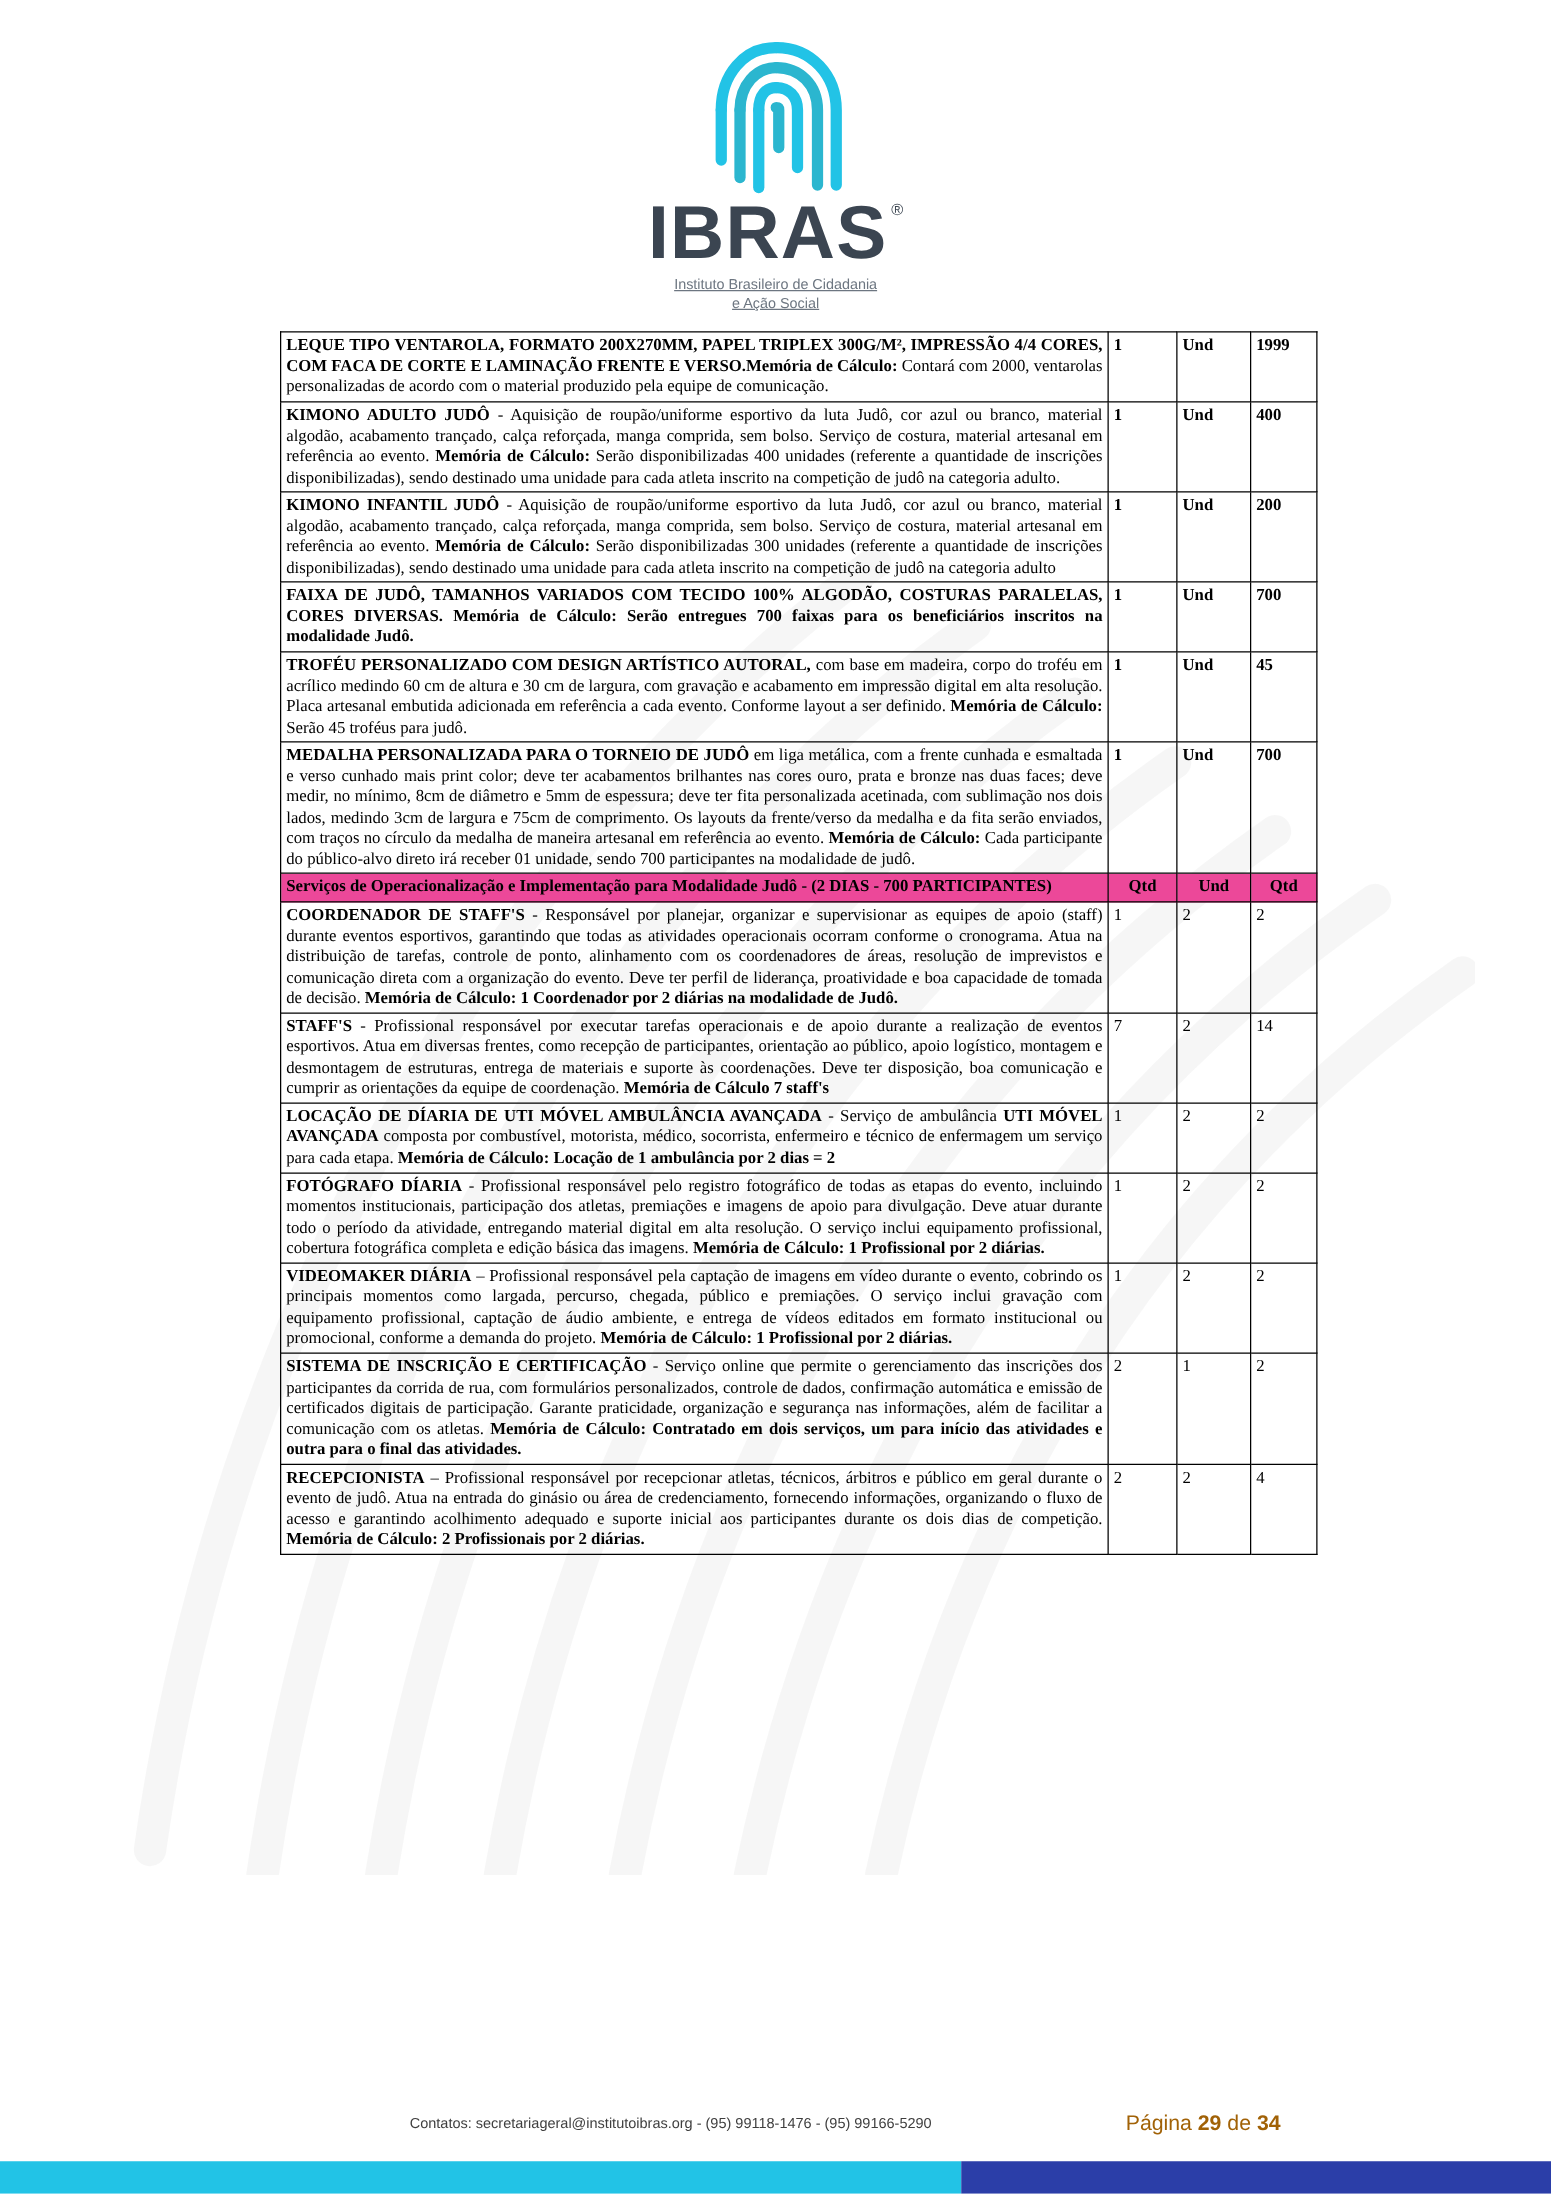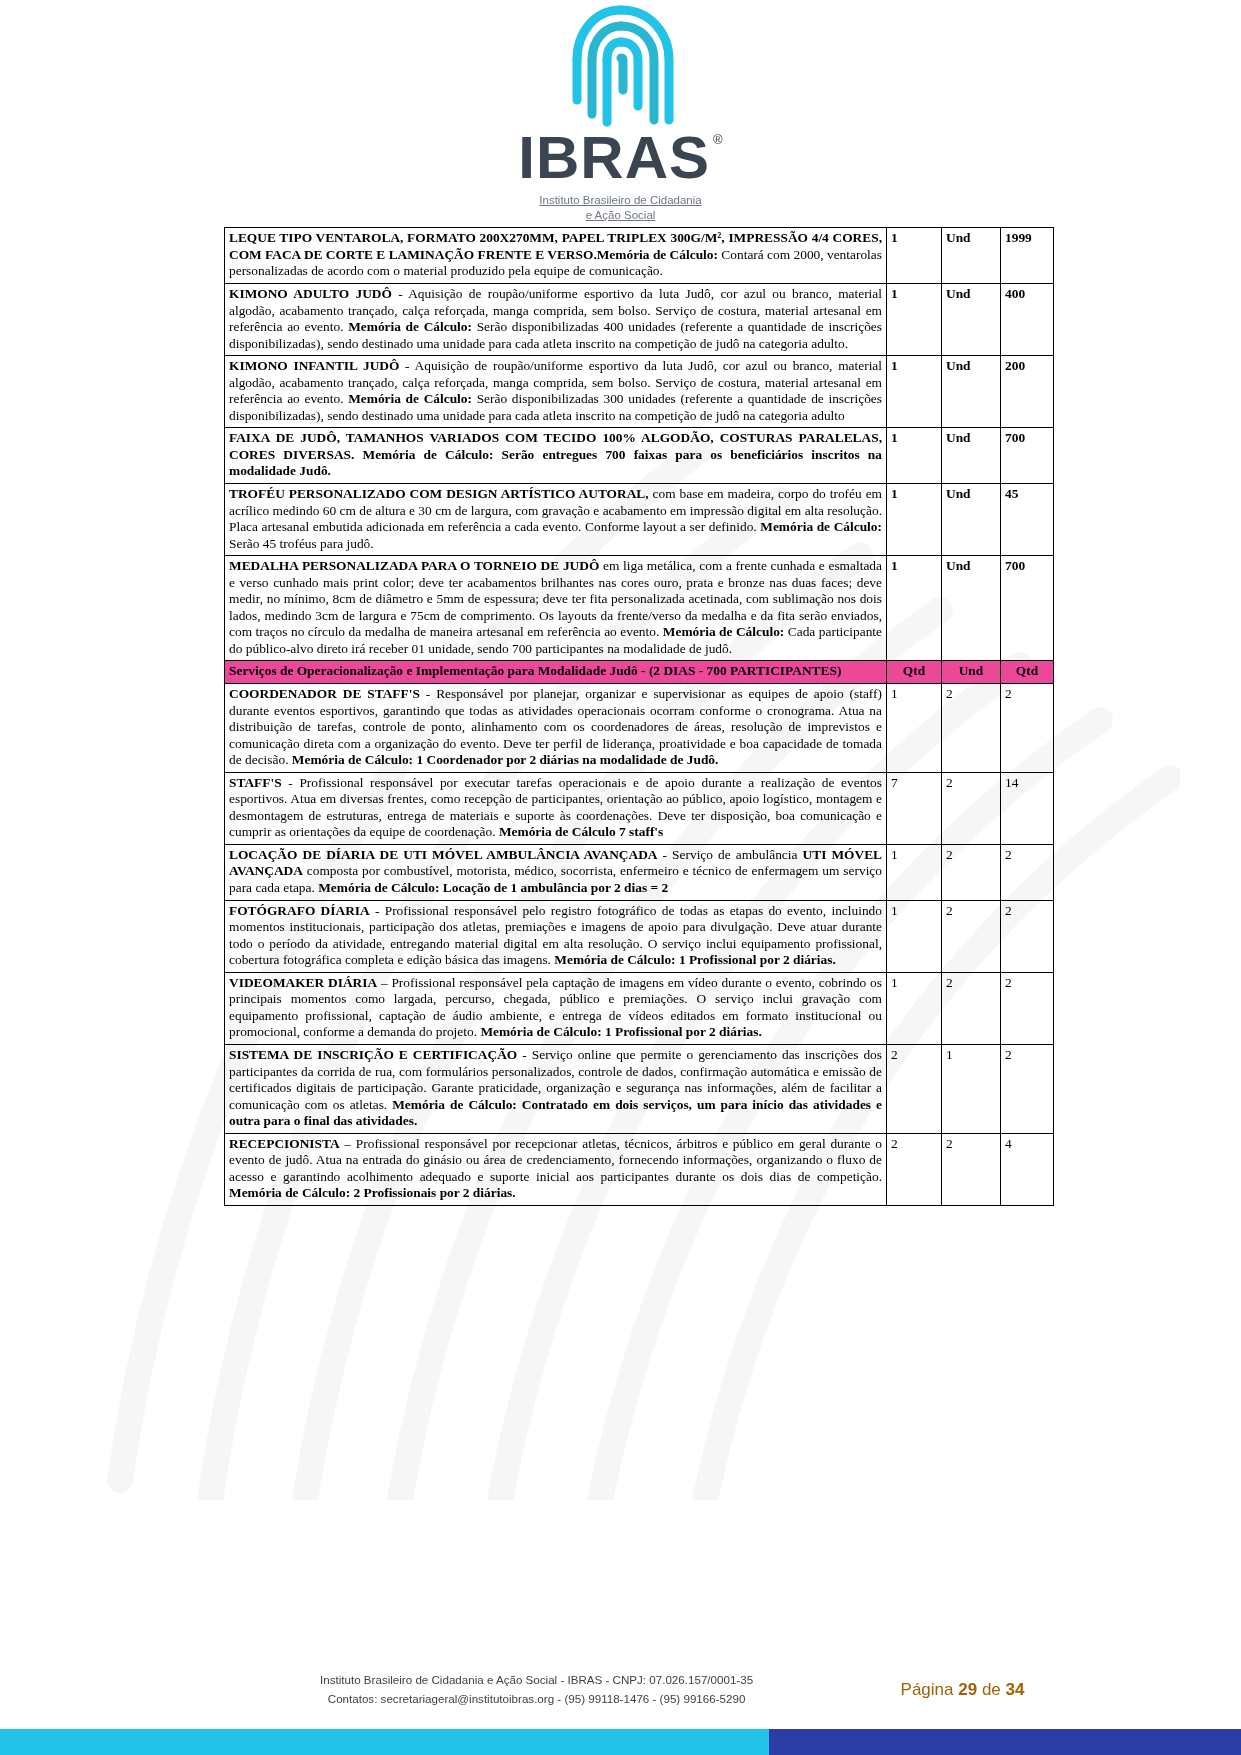--- a/index.html
+++ b/index.html
@@ -26,21 +26,21 @@
     height: 1200px;
     pointer-events: none;
     z-index: 0;
     opacity: 0.55;
   }
 
   
   .page-header {
     position: relative;
     z-index: 2;
-    padding-top: 2px;
+    padding-top: 30px;
     display: flex;
     flex-direction: column;
     align-items: center;
   }
   .logo-wrap {
     display: flex;
     flex-direction: column;
     align-items: center;
     width: 260px;
   }
@@ -73,21 +73,21 @@
     line-height: 1.32;
     text-align: center;
     margin-top: 5px;
     text-decoration: underline;
   }
 
   
   .table-zone {
     position: relative;
     z-index: 2;
-    margin: 4px auto 0 auto;
+    margin: 14px auto 0 auto;
     width: 793px;
   }
   table.spec {
     border-collapse: collapse;
     width: 793px;
     table-layout: fixed;
     border: 1.6px solid #000;
   }
   table.spec td {
     border: 1.1px solid #000;
@@ -332,21 +332,20 @@
         <td class="c-und">2</td>
         <td class="c-tot">4</td>
       </tr>
 
     </tbody>
   </table>
 </div>
 
 <div class="page-footer">
   <div class="footer-center">
-    <div>Instituto Brasileiro de Cidadania e Ação Social - IBRAS - CNPJ: 07.026.157/0001-35</div>
     <div>Contatos: secretariageral@institutoibras.org - (95) 99118-1476 - (95) 99166-5290</div>
   </div>
   <div class="footer-page">
     <span>Página </span><b>29</b><span> de </span><b>34</b>
   </div>
 </div>
 
 <div class="bottom-bar">
   <div class="bar-cyan"></div>
   <div class="bar-blue"></div>

